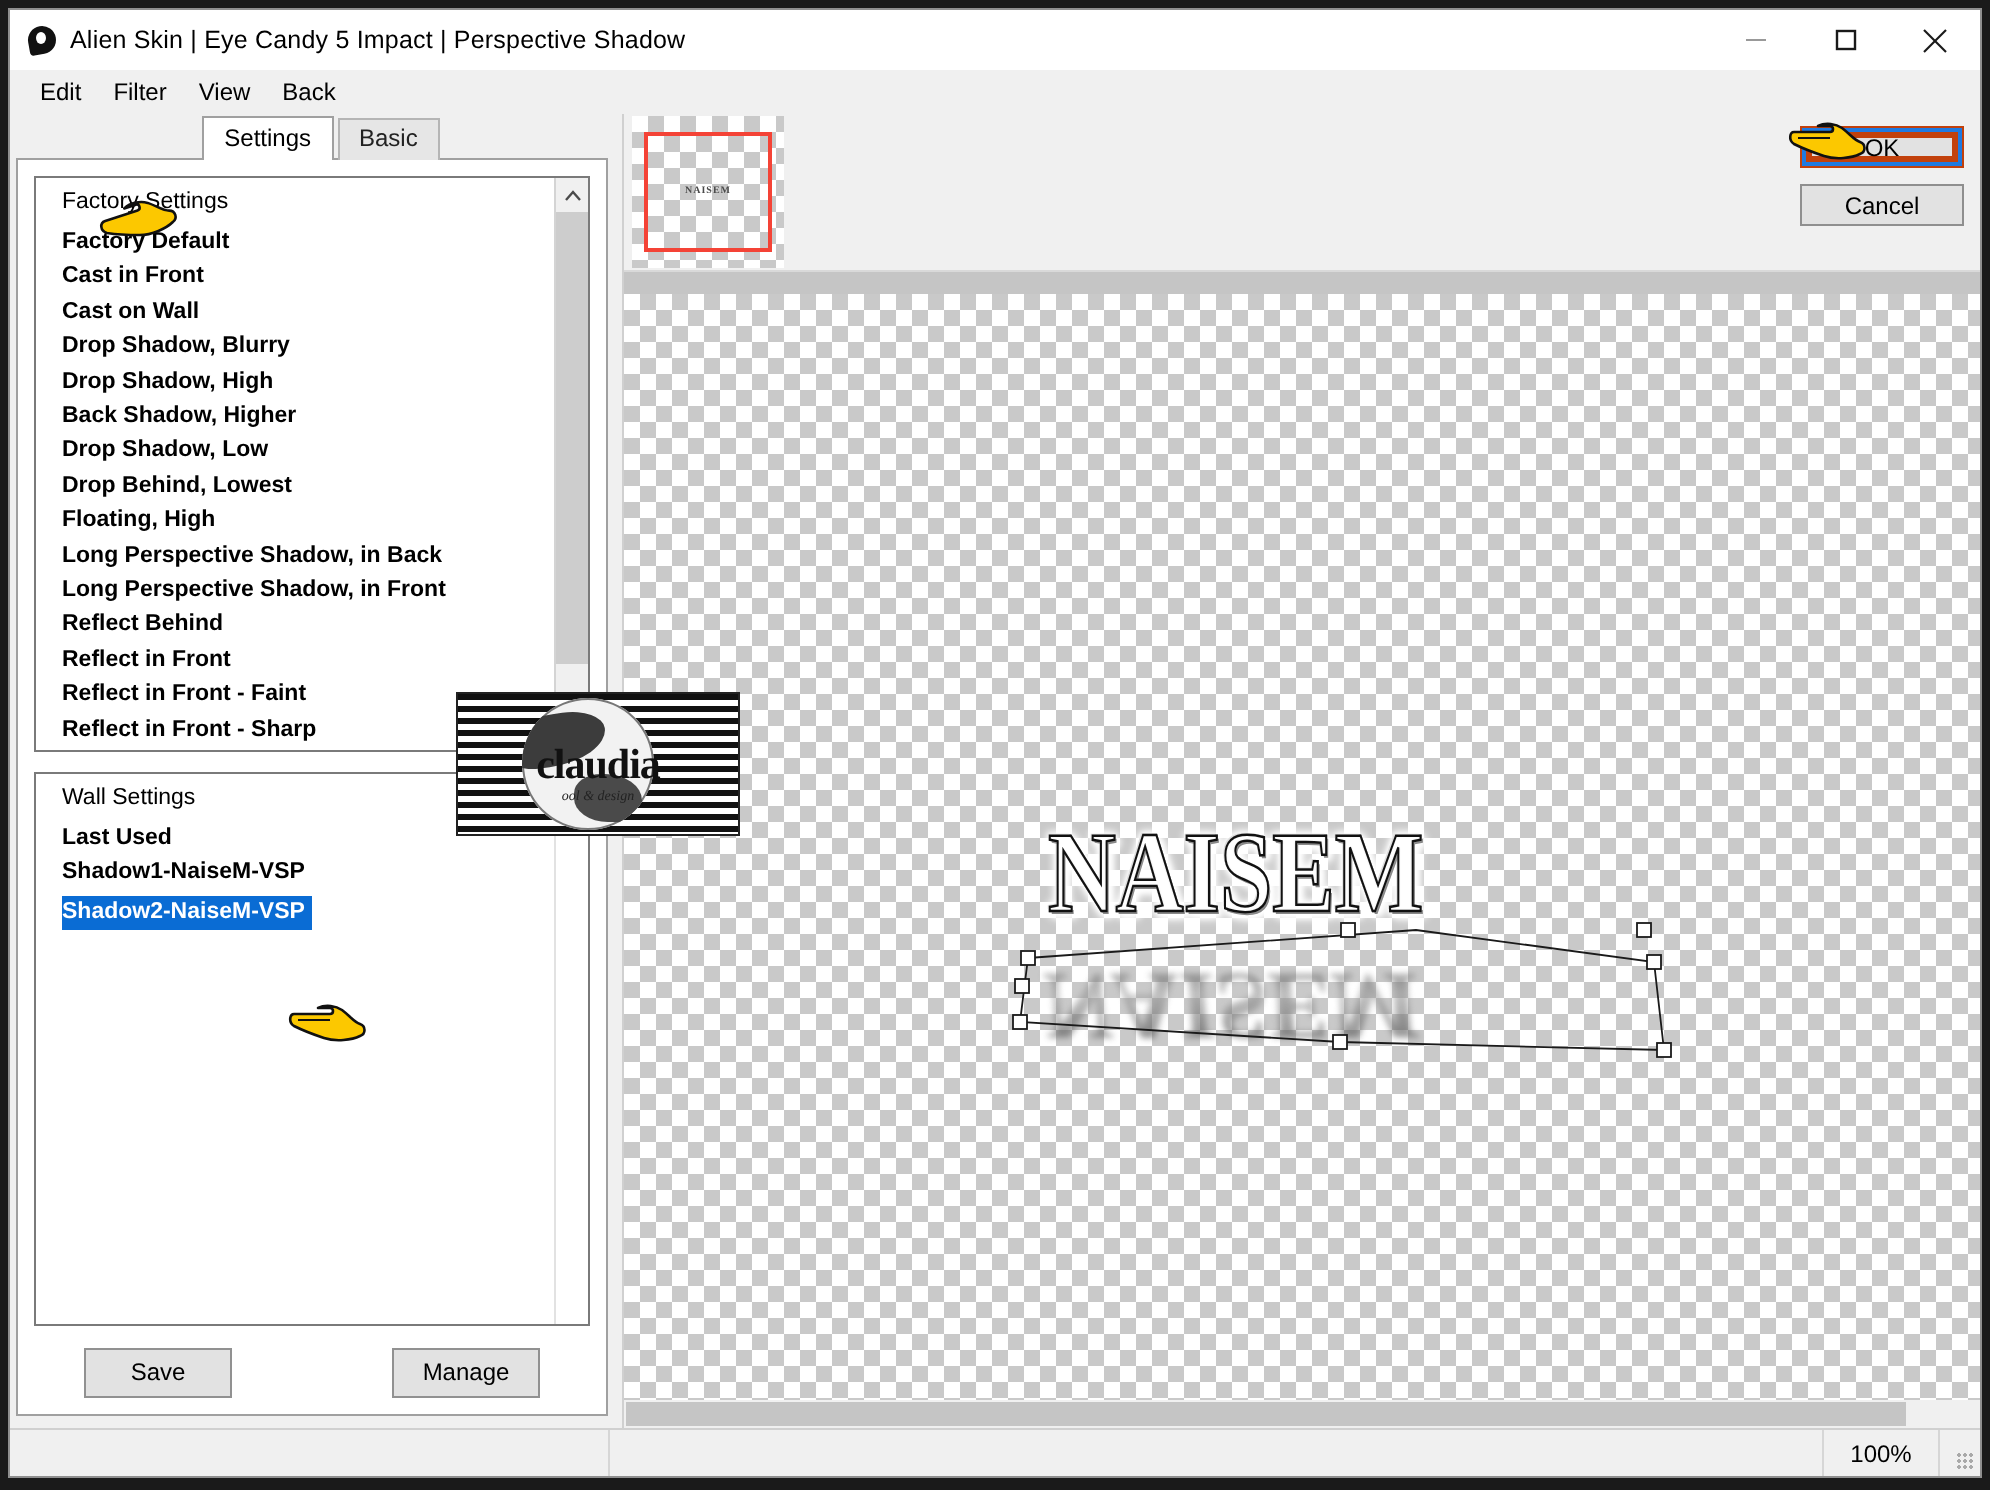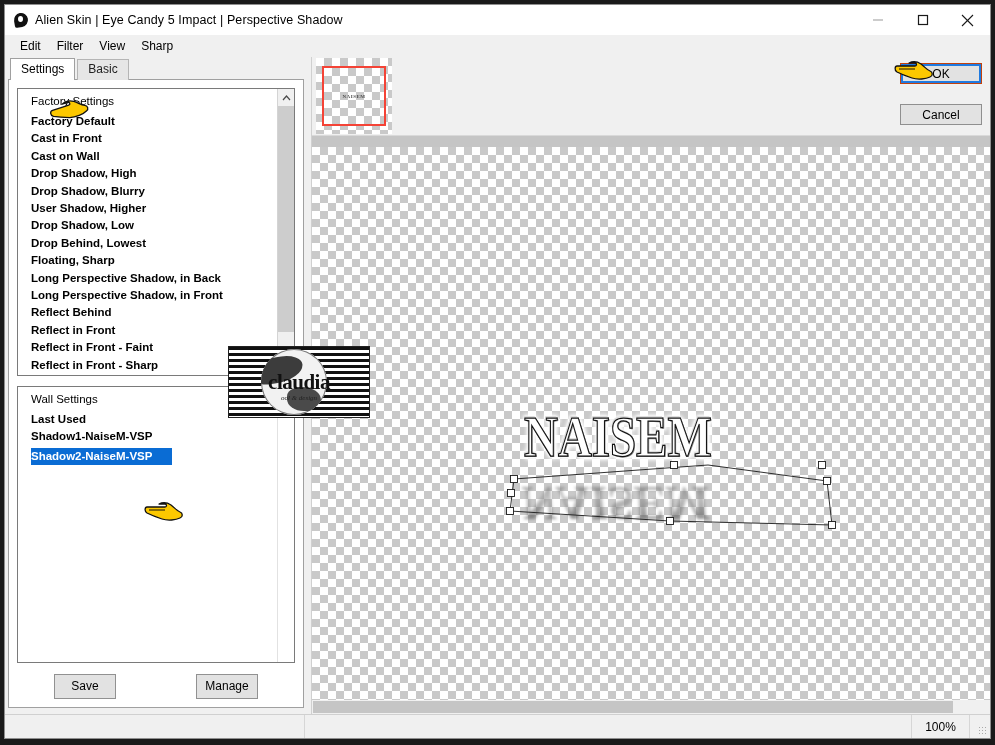--- a/index.html
+++ b/index.html
@@ -88,21 +88,21 @@
   .left-pane {
     width: 306px; flex: 0 0 306px;
     background: #f0f0f0;
     position: relative;
     display: flex; flex-direction: column;
   }
   .tabs {
     height: 23px; flex: 0 0 23px;
     display: flex; align-items: flex-end;
     padding-left: 5px;
-    position: relative; z-index: 3;
+    position: relative; z-index: 3; justify-content: center;
   }
   .tab {
     font-size: 12px; color: #000;
     padding: 3px 10px 4px 10px;
     background: #fff;
     border: 1px solid #a0a0a0;
     border-bottom: none;
     position: relative;
     line-height: 14px;
   }
@@ -147,21 +147,21 @@
     font-size: 11.5px; color: #000;
     padding: 1px 0 1px 13px;
     line-height: 15.4px;
     white-space: nowrap;
     font-weight: bold;
   }
   .list-item.selected {
     background: #0a6cd4;
     color: #fff;
     display: inline-block;
-    padding-right: 20px;
+    padding-right: 4px;
   }
   .list-item-wrap { padding-left: 0; }
 
   
   .vscroll {
     position: absolute; right: 0; top: 0; bottom: 0;
     width: 17px; background: #f0f0f0;
     border-left: 1px solid #d4d4d4;
   }
   .vscroll .arrow {
@@ -184,21 +184,21 @@
   .btn-row {
     display: flex; justify-content: center; gap: 80px;
     margin-top: 11px;
     flex: 0 0 auto;
   }
   .btn {
     font-size: 12px; color: #000;
     background: #e2e2e2;
     border: 1px solid #919191;
     padding: 4px 0;
-    width: 62px; text-align: center;
+    width: 74px; text-align: center;
     line-height: 15px;
   }
 
   
   .right-pane {
     flex: 1 1 auto; position: relative;
     background: #f0f0f0;
     display: flex; flex-direction: column;
     border-left: 1px solid #d0d0d0;
   }
@@ -272,26 +272,26 @@
   .pbg-value { font-size: 12px; color: #000; margin-left: 7px; }
   .pbg-arrow { position: absolute; right: 8px; top: 6px; }
 
   
   .okcancel {
     position: absolute; right: 8px; top: 6px;
     width: 82px;
   }
   .ok-btn {
     height: 21px; background: #e2e2e2;
-    border: 2px solid #c2410c;
+    border: 6px solid #c2410c;
     outline: 2px solid #1f7ae0;
     outline-offset: -3px;
     display: flex; align-items: center; justify-content: center;
     font-size: 12px; color: #000;
-    margin-bottom: 20px;
+    margin-bottom: 8px;
   }
   .cancel-btn {
     height: 21px; background: #e2e2e2;
     border: 1px solid #8f8f8f;
     display: flex; align-items: center; justify-content: center;
     font-size: 12px; color: #000;
   }
 
   
   .canvas-wrap {
@@ -475,21 +475,21 @@
               <line x1="12" y1="1" x2="1" y2="12" stroke="#1a1a1a" stroke-width="1.1"></line>
             </svg>
         </div>
       </div>
     </div>
 
     <div class="menubar">
       <span class="menu-item">Edit</span>
       <span class="menu-item">Filter</span>
       <span class="menu-item">View</span>
-      <span class="menu-item">Sharp</span>
+      <span class="menu-item">Back</span>
     </div>
 
     <div class="body">
 
       <div class="left-pane">
 
         <div class="tabs">
           <div class="tab">
             <span>Settings</span>
           </div>
@@ -499,26 +499,26 @@
         </div>
 
         <div class="tabpanel">
 
           <div class="listbox factory">
             <div class="list-inner">
               <div class="list-group-header">Factory Settings</div>
               <div class="list-item">Factory Default</div>
               <div class="list-item">Cast in Front</div>
               <div class="list-item">Cast on Wall</div>
+              <div class="list-item">Drop Shadow, Blurry</div>
               <div class="list-item">Drop Shadow, High</div>
-              <div class="list-item">Drop Shadow, Blurry</div>
-              <div class="list-item">User Shadow, Higher</div>
+              <div class="list-item">Back Shadow, Higher</div>
               <div class="list-item">Drop Shadow, Low</div>
               <div class="list-item">Drop Behind, Lowest</div>
-              <div class="list-item">Floating, Sharp</div>
+              <div class="list-item">Floating, High</div>
               <div class="list-item">Long Perspective Shadow, in Back</div>
               <div class="list-item">Long Perspective Shadow, in Front</div>
               <div class="list-item">Reflect Behind</div>
               <div class="list-item">Reflect in Front</div>
               <div class="list-item">Reflect in Front - Faint</div>
               <div class="list-item">Reflect in Front - Sharp</div>
             </div>
             <div class="vscroll">
               <div class="arrow up">
                 <svg width="9" height="6" viewBox="0 0 9 6">

